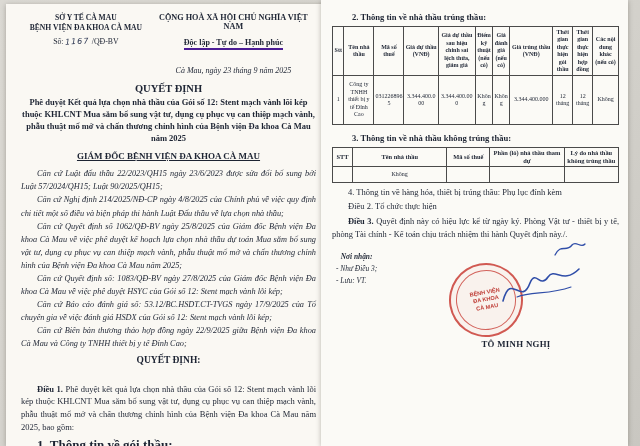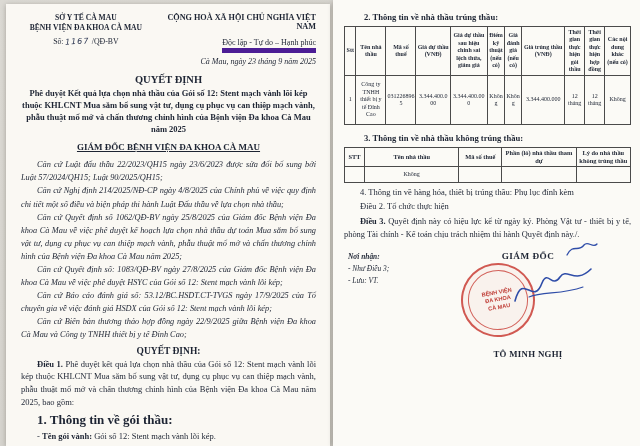--- a/index.html
+++ b/index.html
@@ -6,38 +6,38 @@
   body{
     width:640px;height:446px;
     background:#d8d6d0;
     font-family:"Liberation Serif","DejaVu Serif",serif;
     color:#1d2433;
     overflow:hidden;
   }
   .photo{position:relative;width:640px;height:446px;background:linear-gradient(135deg,#dcdad4 0%,#d3d1cb 60%,#c9c7c1 100%);overflow:hidden;}
   .page{position:absolute;background:#faf8f3;box-shadow:0 1px 5px rgba(60,55,45,.35);box-sizing:border-box;overflow:hidden;}
   .page-left{left:6px;top:4px;width:324px;height:442px;padding:9px 14px 6px 15px;}
-  .page-right{left:333px;top:0;width:307px;height:446px;padding:10px 9px 8px 11px;background:#fbfaf6;}
+  .page-right{left:321px;top:0;width:307px;height:446px;padding:10px 9px 8px 11px;background:#fbfaf6;}
 
   
   .hdr{display:flex;}
   .hdr-left{width:44%;text-align:center;}
-  .hdr-right{width:56%;text-align:right;}
+  .hdr-right{width:56%;text-align:center;}
   .org{font-weight:bold;font-size:7.6px;line-height:1.35;}
   .doc-no{font-size:7.8px;margin-top:3px;}
   .hand-ink{font-style:italic;color:#2a3550;font-family:"DejaVu Sans",sans-serif;font-size:8px;letter-spacing:1px;transform:rotate(-3deg);display:inline-block;}
   .motto1{font-weight:bold;font-size:8.2px;}
-  .motto2{font-weight:normal;font-size:8px;display:inline-block;border-bottom:5px solid #4c1d95;padding-bottom:1px;margin-top:1px;}
-  .place-date{font-style:italic;font-size:8px;margin-top:4px;}
+  .motto2{font-weight:bold;font-size:8px;display:inline-block;border-bottom:2px solid #4c1d95;padding-bottom:1px;margin-top:1px;}
+  .place-date{font-style:italic;font-size:8px;margin-top:16px;}
   .doc-title{text-align:center;font-weight:bold;font-size:10.5px;margin-top:8px;}
   .doc-subtitle{text-align:center;font-weight:bold;font-size:8.5px;line-height:1.42;margin-top:2px;}
   .authority{text-align:center;font-weight:bold;font-size:9px;margin-top:7px;text-decoration:underline;}
   .recitals{margin-top:6px;}
   .recital{font-style:italic;font-size:8.3px;line-height:1.58;text-align:justify;text-indent:16px;margin:0;}
-  .decision-heading{text-align:center;font-weight:bold;font-size:9.5px;margin:4px 0 2px;}
+  .decision-heading{text-align:center;font-weight:bold;font-size:9.5px;margin:4px 0 18px;}
   .article{font-size:8.5px;line-height:1.5;text-align:justify;text-indent:16px;margin:0;}
   .article b{font-weight:bold;}
   .sec-heading{font-weight:bold;font-size:13px;margin:3px 0 1px 16px;}
   .pkg-item{font-size:8.5px;line-height:1.7;margin-left:16px;}
   .pkg-item::before{content:"-  ";}
   .pkg-item b{font-weight:bold;}
 
   
   .sec-heading-r{font-weight:bold;font-size:8.6px;margin:2px 0 4px 20px;}
   table{border-collapse:collapse;width:100%;table-layout:fixed;}
@@ -46,21 +46,21 @@
   .t1 th{height:46px;}
   .t1 td{height:46px;}
   .t2{margin-top:2px;}
   .t2 th{height:16px;font-size:6.4px;}
   .t2 td{height:13px;}
   .para-r{font-size:8.4px;line-height:1.55;text-align:justify;text-indent:16px;margin:0;}
   .line-r{font-size:8.5px;margin:4px 0 2px;text-indent:16px;}
   .line-r b{font-weight:normal;}
   .footer{display:flex;justify-content:space-between;margin-top:10px;}
   .recipients{margin-left:4px;font-size:7.4px;line-height:1.6;}
-  .recipients-label{font-weight:bold;font-style:italic;}
+  .recipients-label{font-weight:bold;font-style:italic;text-align:center;}
   .recipient{font-style:italic;}
   .sign-block{position:relative;width:178px;margin-right:14px;text-align:center;}
   .signer-title{font-weight:bold;font-size:9.2px;letter-spacing:.5px;}
   .stamp{
     position:absolute;left:22px;top:12px;width:70px;height:70px;
     border:2.5px solid rgba(198,50,42,.8);border-radius:50%;
     display:flex;flex-direction:column;align-items:center;justify-content:center;
     transform:rotate(-10deg);background:rgba(220,90,80,.05);
   }
   .stamp::before{content:"";position:absolute;inset:5px;border:1px solid rgba(198,50,42,.75);border-radius:50%;}
@@ -201,21 +201,20 @@
     <p class="para-r" style="margin-top:4px"><b>Điều 3.</b><span> Quyết định này có hiệu lực kể từ ngày ký. Phòng Vật tư - thiết bị y tế, phòng Tài chính - Kế toán chịu trách nhiệm thi hành Quyết định này./.</span></p>
 
     <div class="footer">
       <div class="recipients">
         <div class="recipients-label">Nơi nhận:</div>
         <div class="recipient">- Như Điều 3;</div>
         <div class="recipient">- Lưu: VT.</div>
       </div>
 
       <div class="sign-block">
-        <div class="signer-title">GIÁM ĐỐC</div>
 
         <div class="stamp">
           <div class="stamp-line">BỆNH VIỆN</div>
           <div class="stamp-line">ĐA KHOA</div>
           <div class="stamp-line">CÀ MAU</div>
         </div>
 
         <svg class="sig-main" width="88" height="58" viewBox="0 0 88 58">
           <path d="M6,44 C14,14 24,50 33,26 C39,12 43,32 51,20 C58,10 66,28 82,12" stroke="#2f4da8" stroke-width="1.6" fill="none" stroke-linecap="round"></path>
           <path d="M20,40 C34,34 52,38 74,30" stroke="#2f4da8" stroke-width="1.1" fill="none" stroke-linecap="round"></path>

